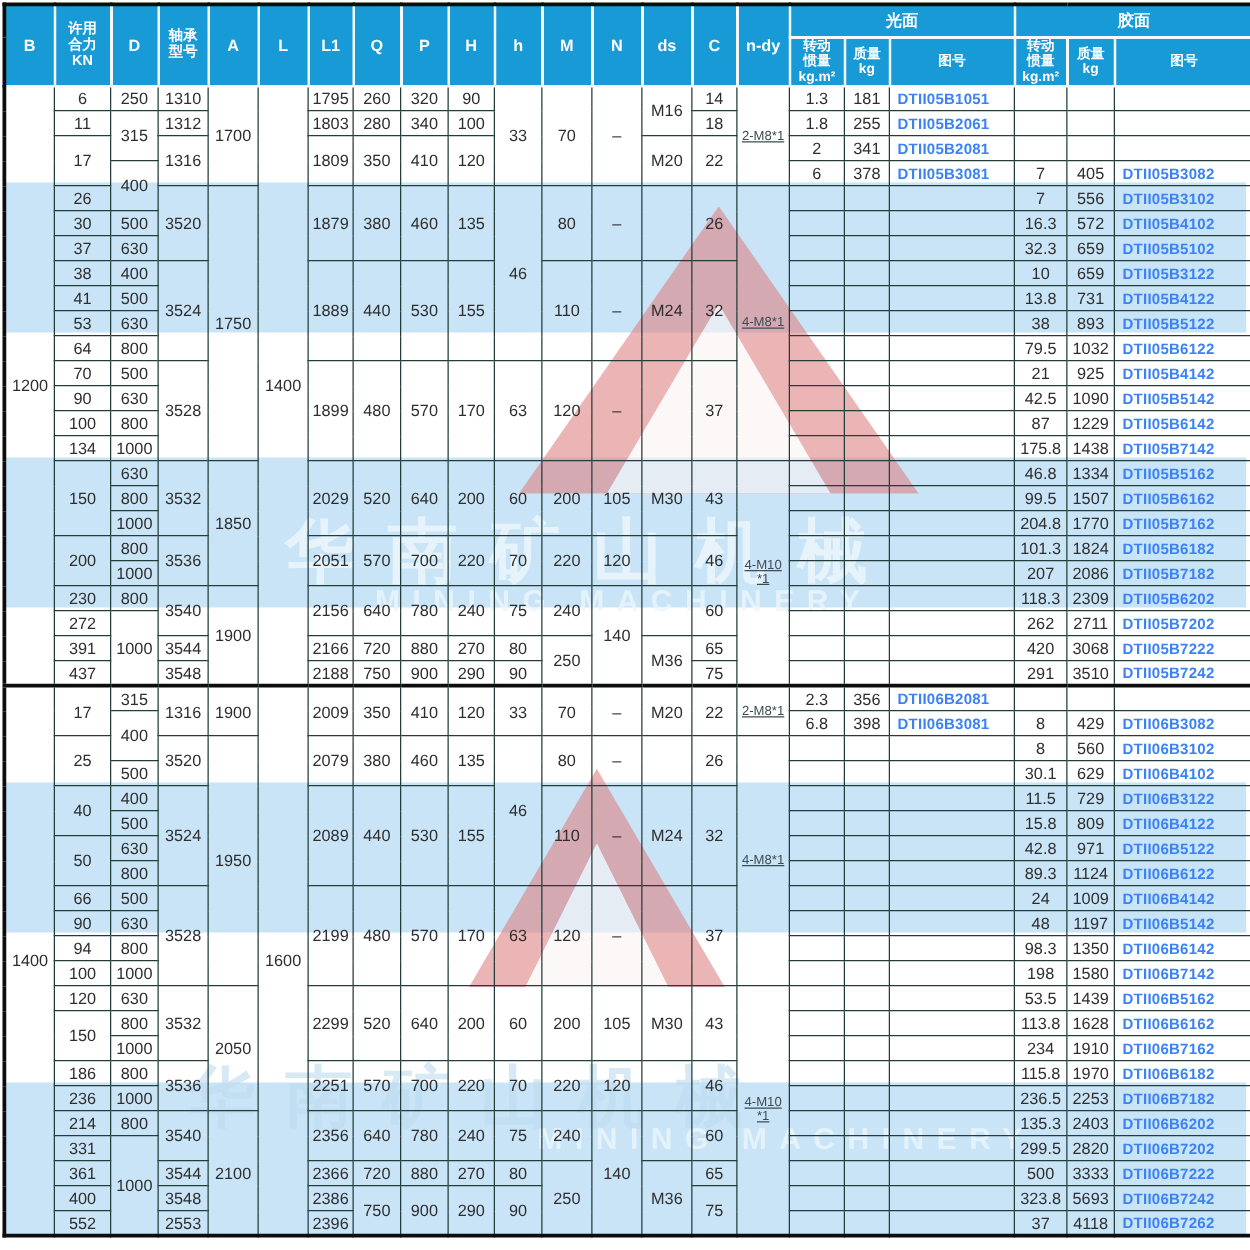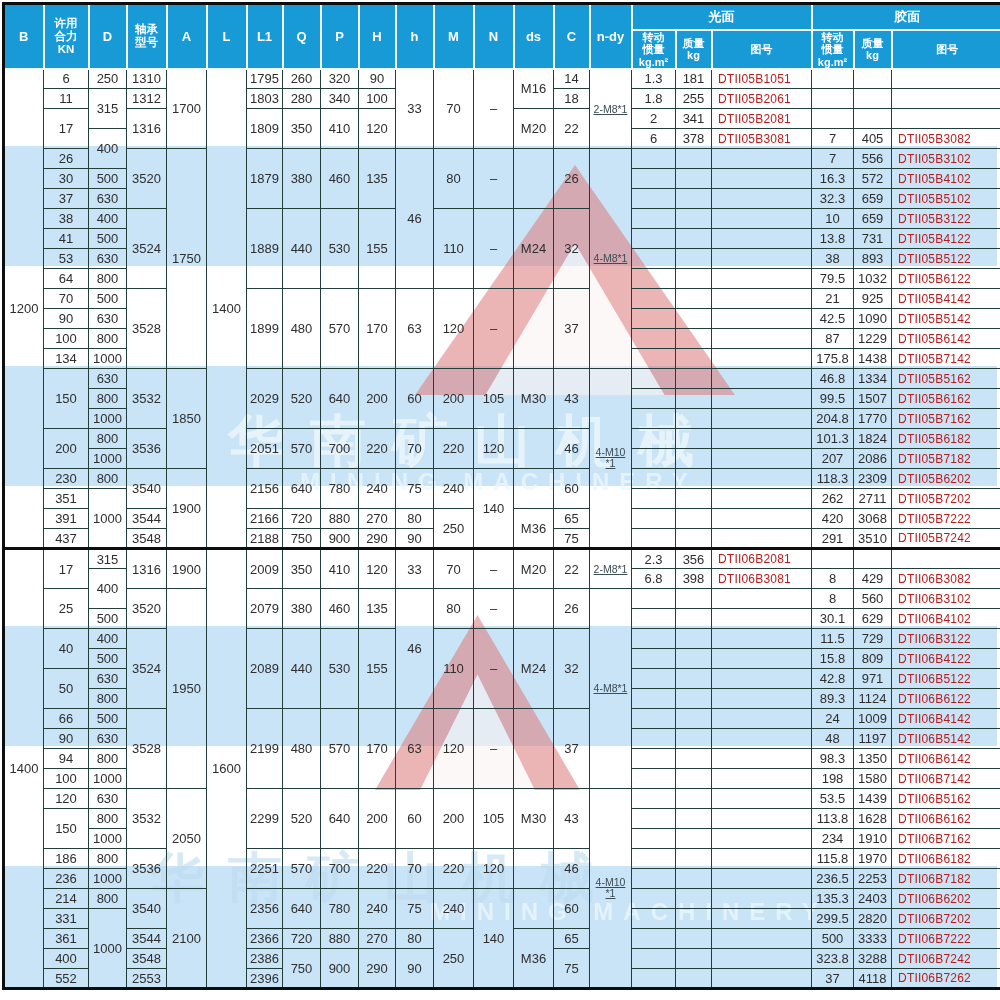--- a/index.html
+++ b/index.html
@@ -15,21 +15,21 @@
   table{position:absolute;left:2px;top:2px;width:996px;z-index:2;border-collapse:collapse;
         table-layout:fixed;background:transparent;border:3px solid #0d0d0d;}
   th,td{border:1px solid #223d3a;padding:0;text-align:center;vertical-align:middle;
         font-size:13px;color:#2e2e2e;overflow:hidden;white-space:pre-line;line-height:1.05;}
   td{height:20px;box-sizing:border-box;}
   thead th{background:#189ad6;color:#ffffff;border:2px solid #f2f8fc;font-weight:bold;}
   thead tr.h1 th{height:24px;}
   thead tr.h2 th{height:36px;}
   thead th.multi{font-size:11.5px;line-height:1.15;}
   thead th.sub{font-size:11px;line-height:1.12;}
-  td.code{text-align:left;padding-left:6px;font-size:12px;letter-spacing:0.2px;color:#b91c1c;}
+  td.code{text-align:left;padding-left:6px;font-size:12px;letter-spacing:0.2px;color:#3b82f6;font-weight:bold;}
   td.ndy{font-size:10.5px;color:#3c4c55;text-decoration:underline;}
   tr.sec-top td{border-top:3px solid #0d0d0d;}
 </style>
 </head>
 <body>
 
 <div class="wrap">
   <div id="bands">
       <div class="band" style="top: 146px; height: 120px;"></div>
       <div class="band" style="top: 366px; height: 120px;"></div>
@@ -405,21 +405,21 @@
           <td rowspan="2"></td>
           <td rowspan="2">60</td>
           <td></td>
           <td></td>
           <td></td>
           <td>118.3</td>
           <td>2309</td>
           <td class="code">DTII05B6202</td>
         </tr>
         <tr>
-          <td>351</td>
+          <td>272</td>
           <td rowspan="3">1000</td>
           <td></td>
           <td></td>
           <td></td>
           <td>262</td>
           <td>2711</td>
           <td class="code">DTII05B7202</td>
         </tr>
         <tr>
           <td>391</td>
@@ -742,21 +742,21 @@
           <td>2386</td>
           <td rowspan="2">750</td>
           <td rowspan="2">900</td>
           <td rowspan="2">290</td>
           <td rowspan="2">90</td>
           <td rowspan="2">75</td>
           <td></td>
           <td></td>
           <td></td>
           <td>323.8</td>
-          <td>3288</td>
+          <td>5693</td>
           <td class="code">DTII06B7242</td>
         </tr>
         <tr>
           <td>552</td>
           <td>2553</td>
           <td>2396</td>
           <td></td>
           <td></td>
           <td></td>
           <td>37</td>

